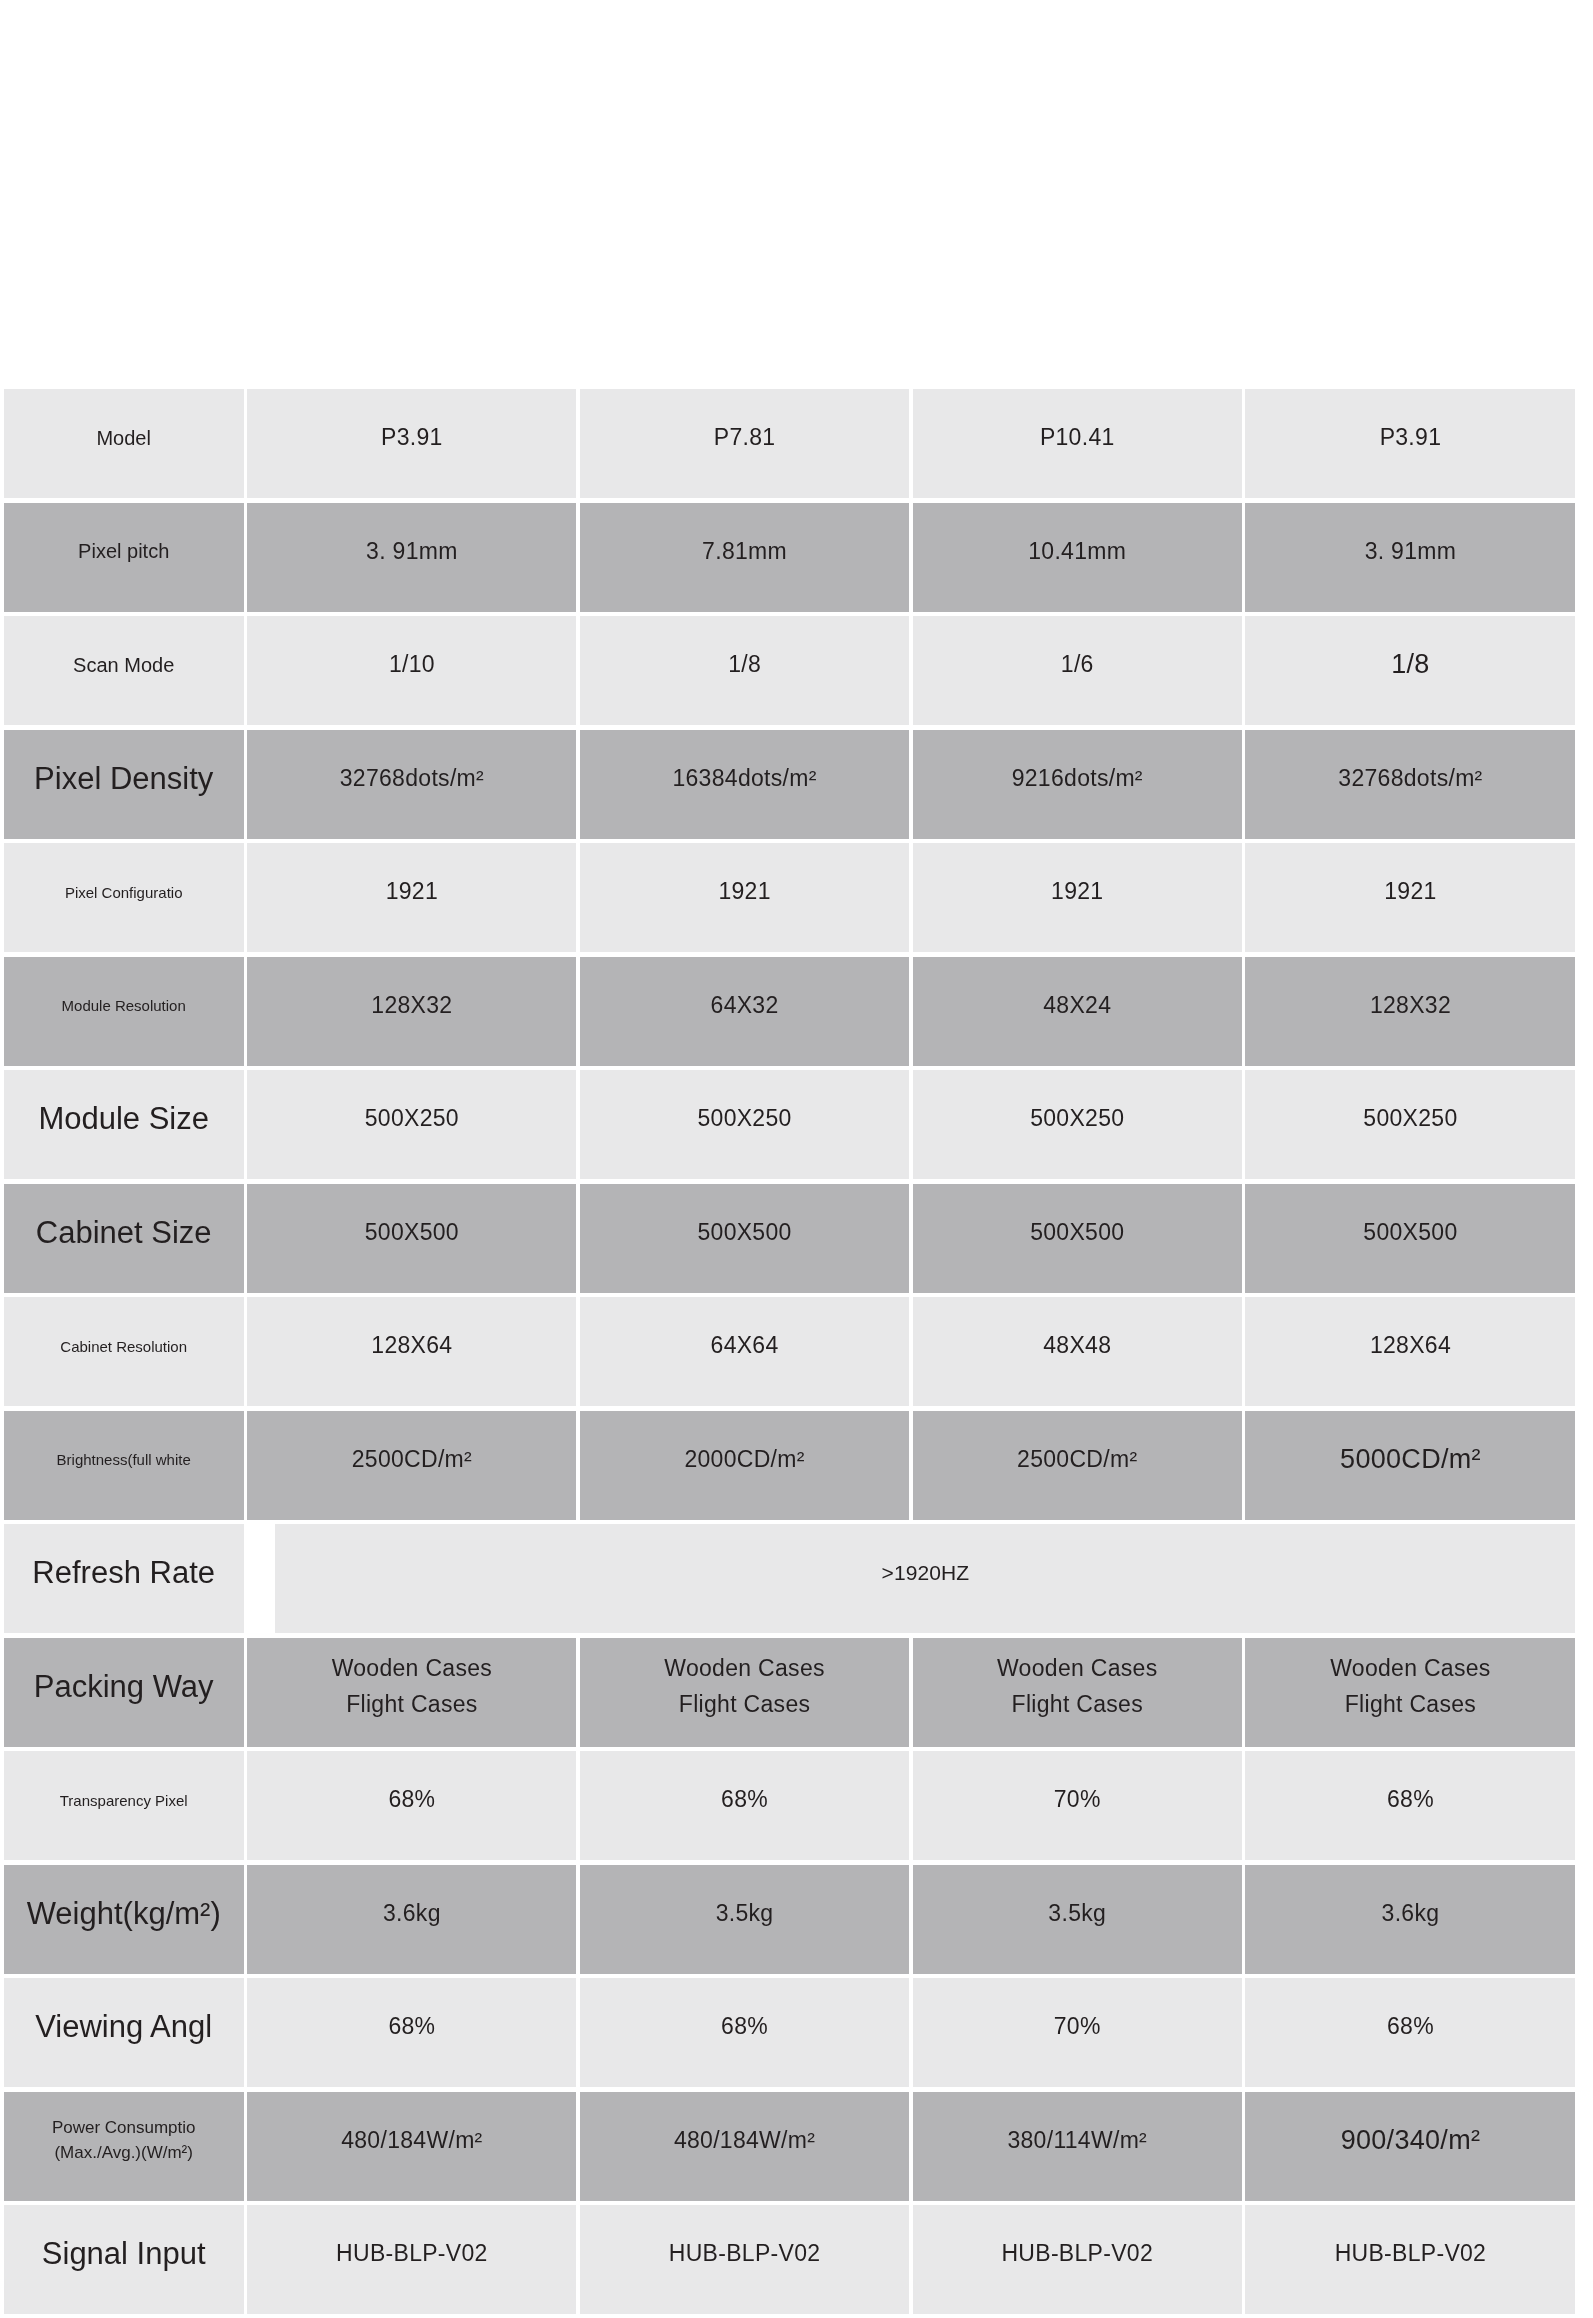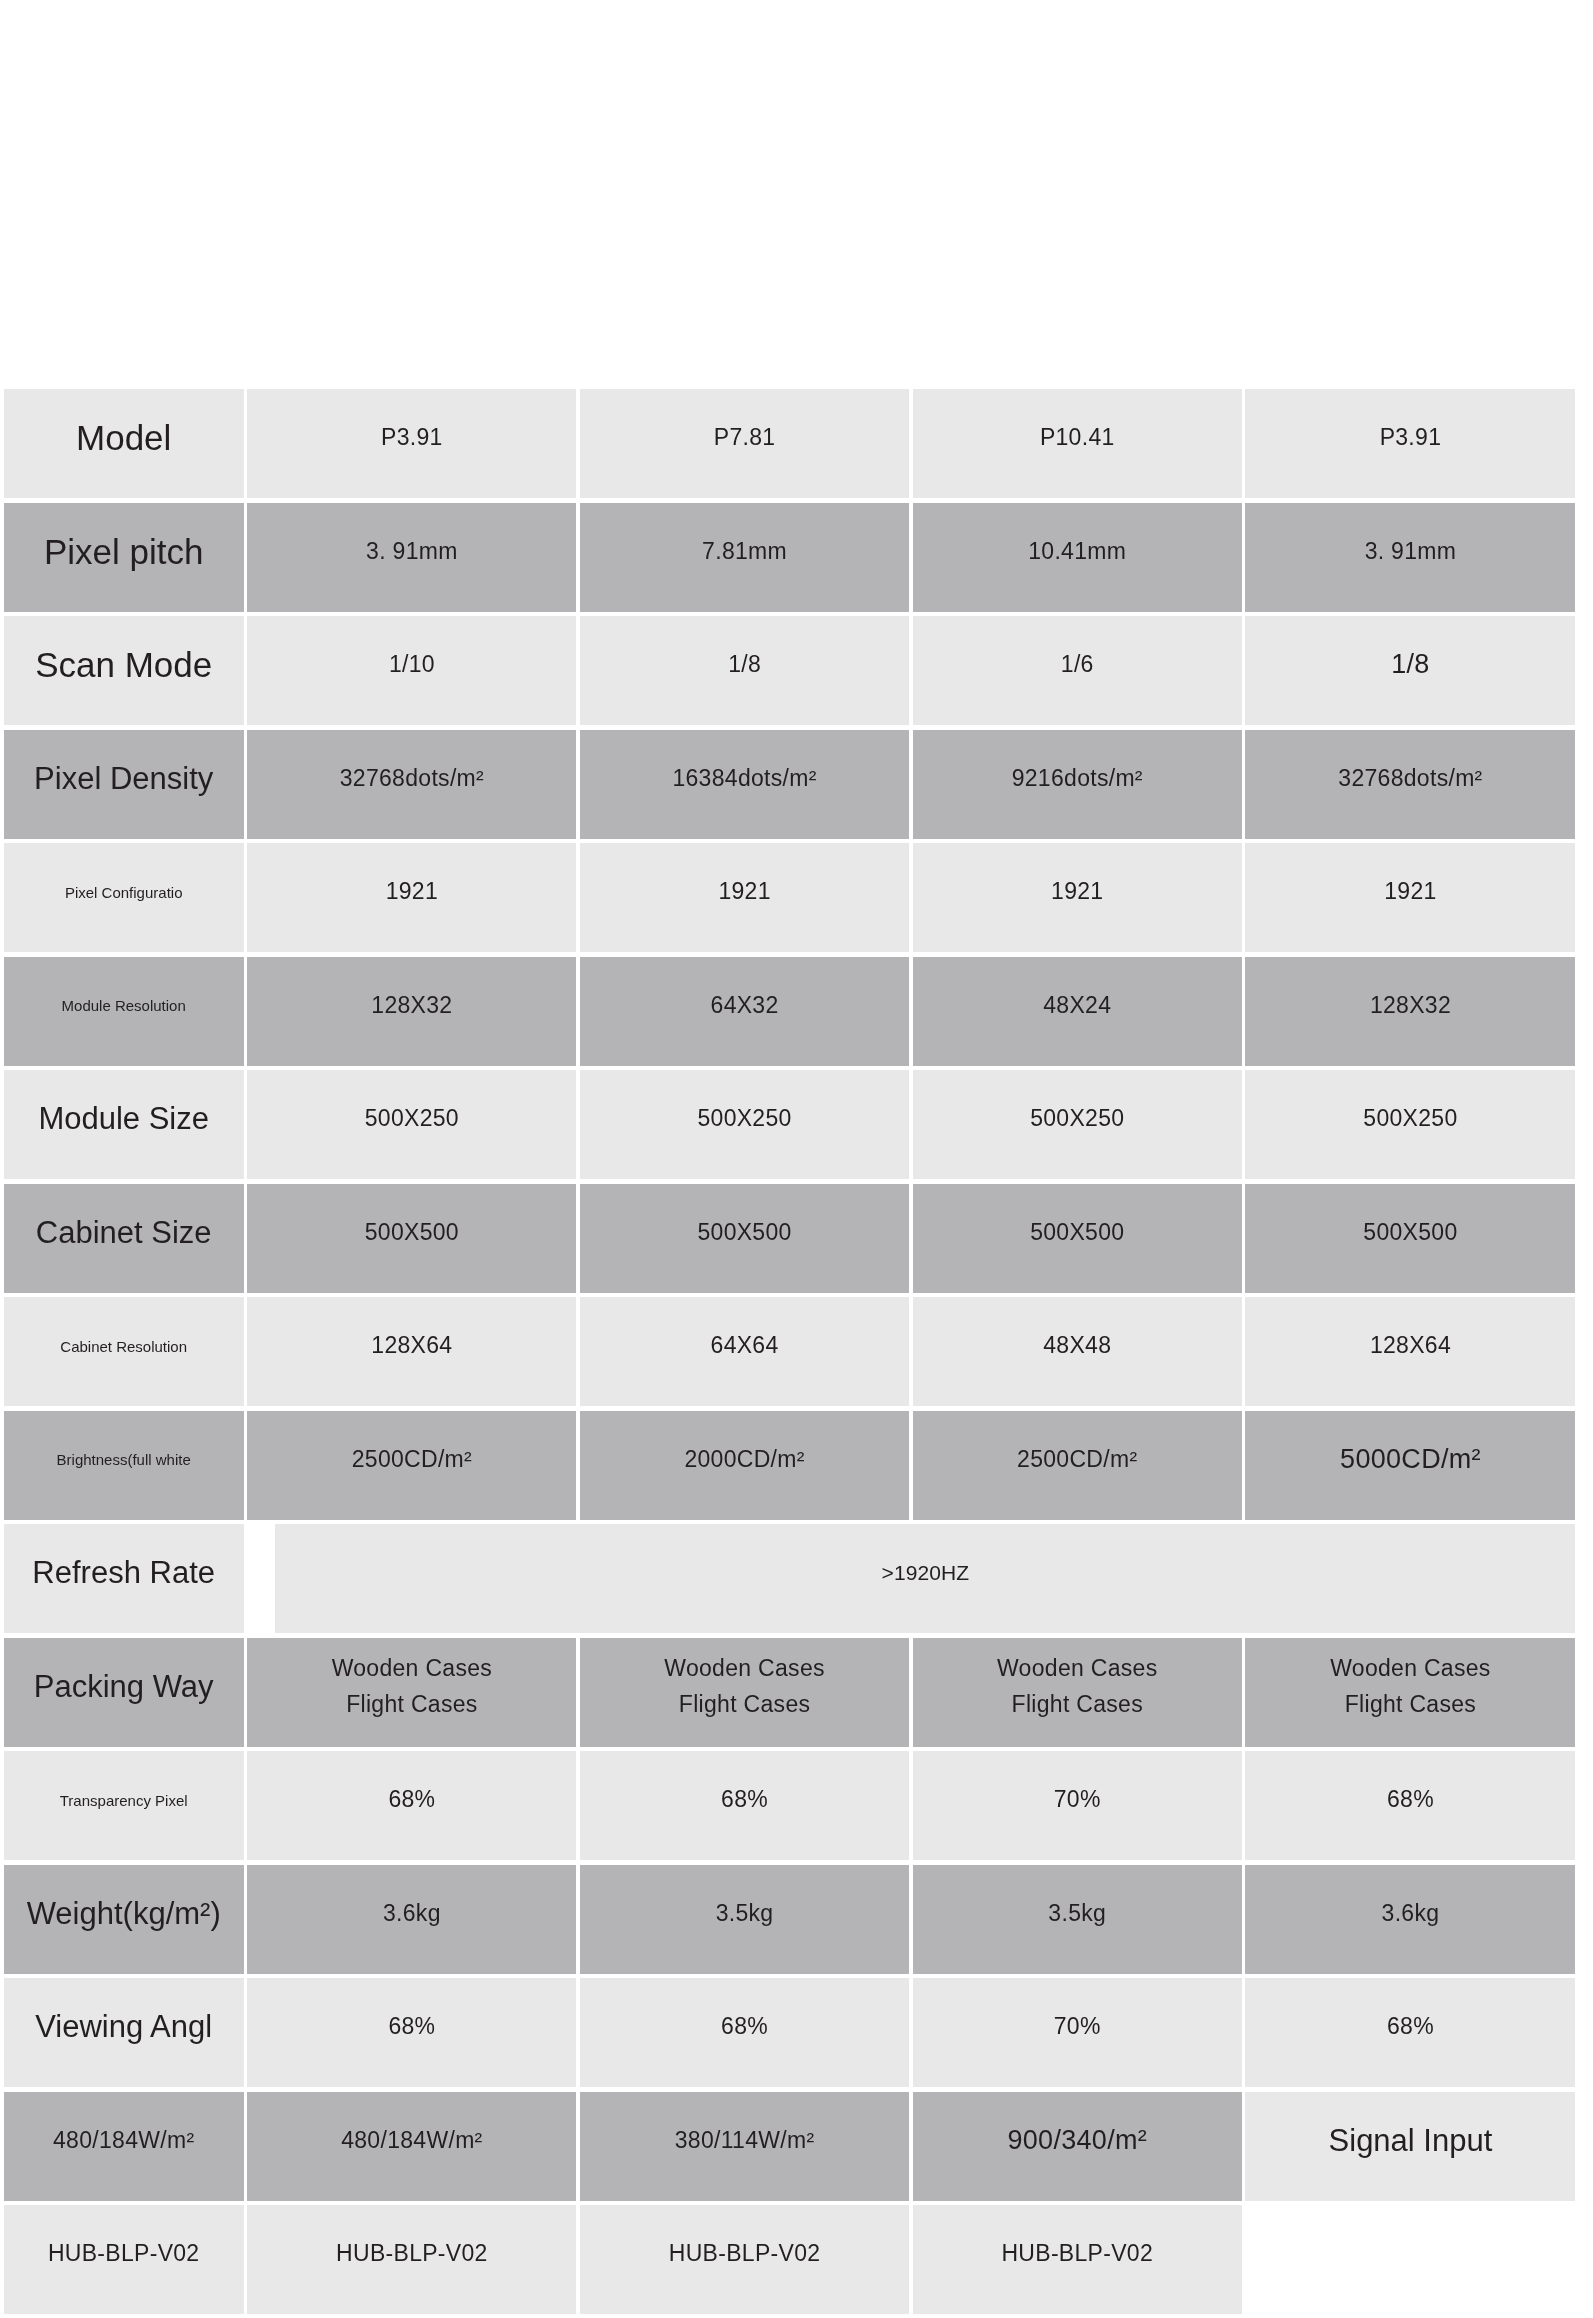--- a/index.html
+++ b/index.html
@@ -36,21 +36,21 @@
     justify-content: center;
     text-align: center;
     white-space: pre-line;
     box-sizing: border-box;
     padding-bottom: 10.5px;
     overflow: hidden;
   }
   .light { background: var(--light); }
   .dark  { background: var(--dark); }
   .label { font-size: 31px; }
-  .label-lg { font-size: 35px; }
+  .label-lg { font-size: 20px; }
   .label-sm { font-size: 15px; }
   .label-xs { font-size: 17px; line-height: 1.45; }
   .value { font-size: 23px; line-height: 1.55; letter-spacing: 0.3px; }
   .value-lg { font-size: 27px; }
   .span {
     grid-column: 2 / -1;
     font-size: 21px;
     letter-spacing: 0.1px;
     margin-left: 28px;
   }
@@ -129,20 +129,22 @@
       <div class="cell label dark">Weight(kg/m²)</div>
       <div class="cell value dark">3.6kg</div>
       <div class="cell value dark">3.5kg</div>
       <div class="cell value dark">3.5kg</div>
       <div class="cell value dark">3.6kg</div>
       <div class="cell label light">Viewing Angl</div>
       <div class="cell value light">68%</div>
       <div class="cell value light">68%</div>
       <div class="cell value light">70%</div>
       <div class="cell value light">68%</div>
+      <div class="cell label dark label-xs">Power Consumptio
+(Max./Avg.)(W/m²)</div>
       <div class="cell value dark">480/184W/m²</div>
       <div class="cell value dark">480/184W/m²</div>
       <div class="cell value dark">380/114W/m²</div>
       <div class="cell value dark value-lg">900/340/m²</div>
       <div class="cell label light">Signal Input</div>
       <div class="cell value light">HUB-BLP-V02</div>
       <div class="cell value light">HUB-BLP-V02</div>
       <div class="cell value light">HUB-BLP-V02</div>
       <div class="cell value light">HUB-BLP-V02</div>
     </section>

